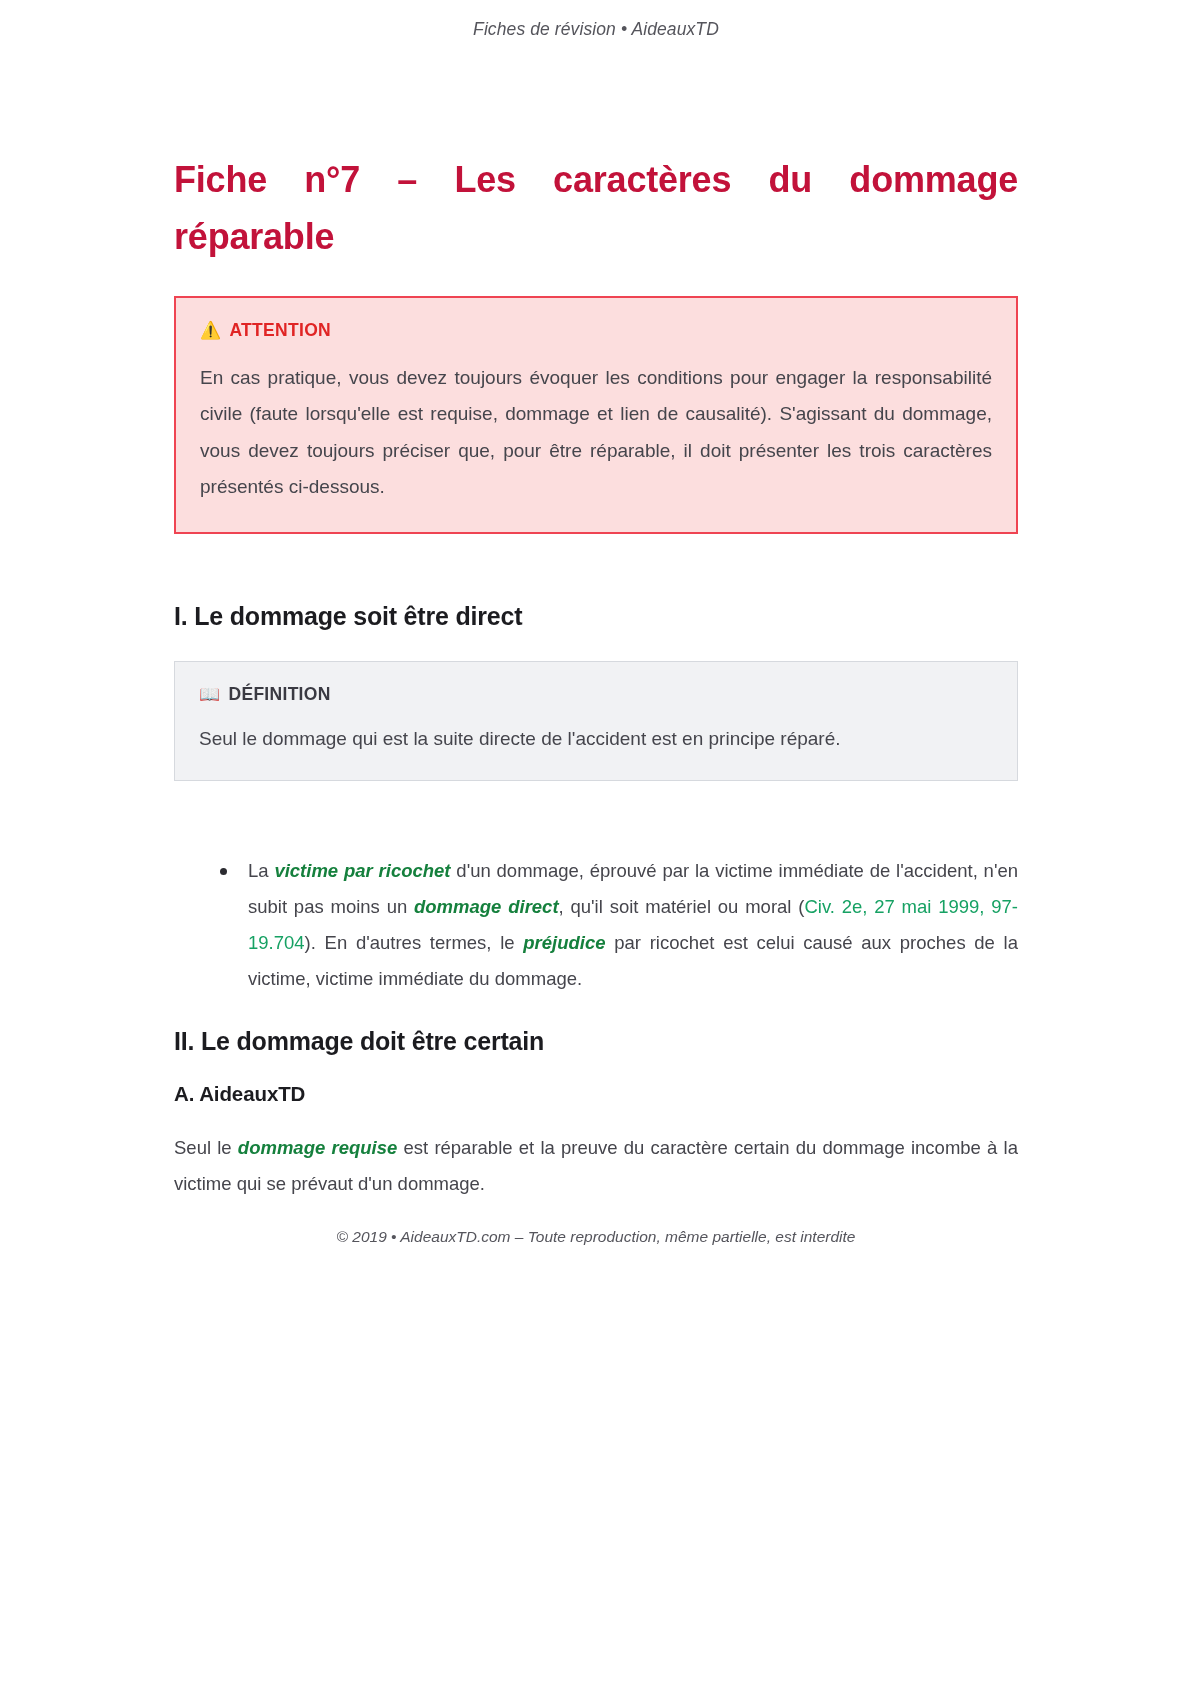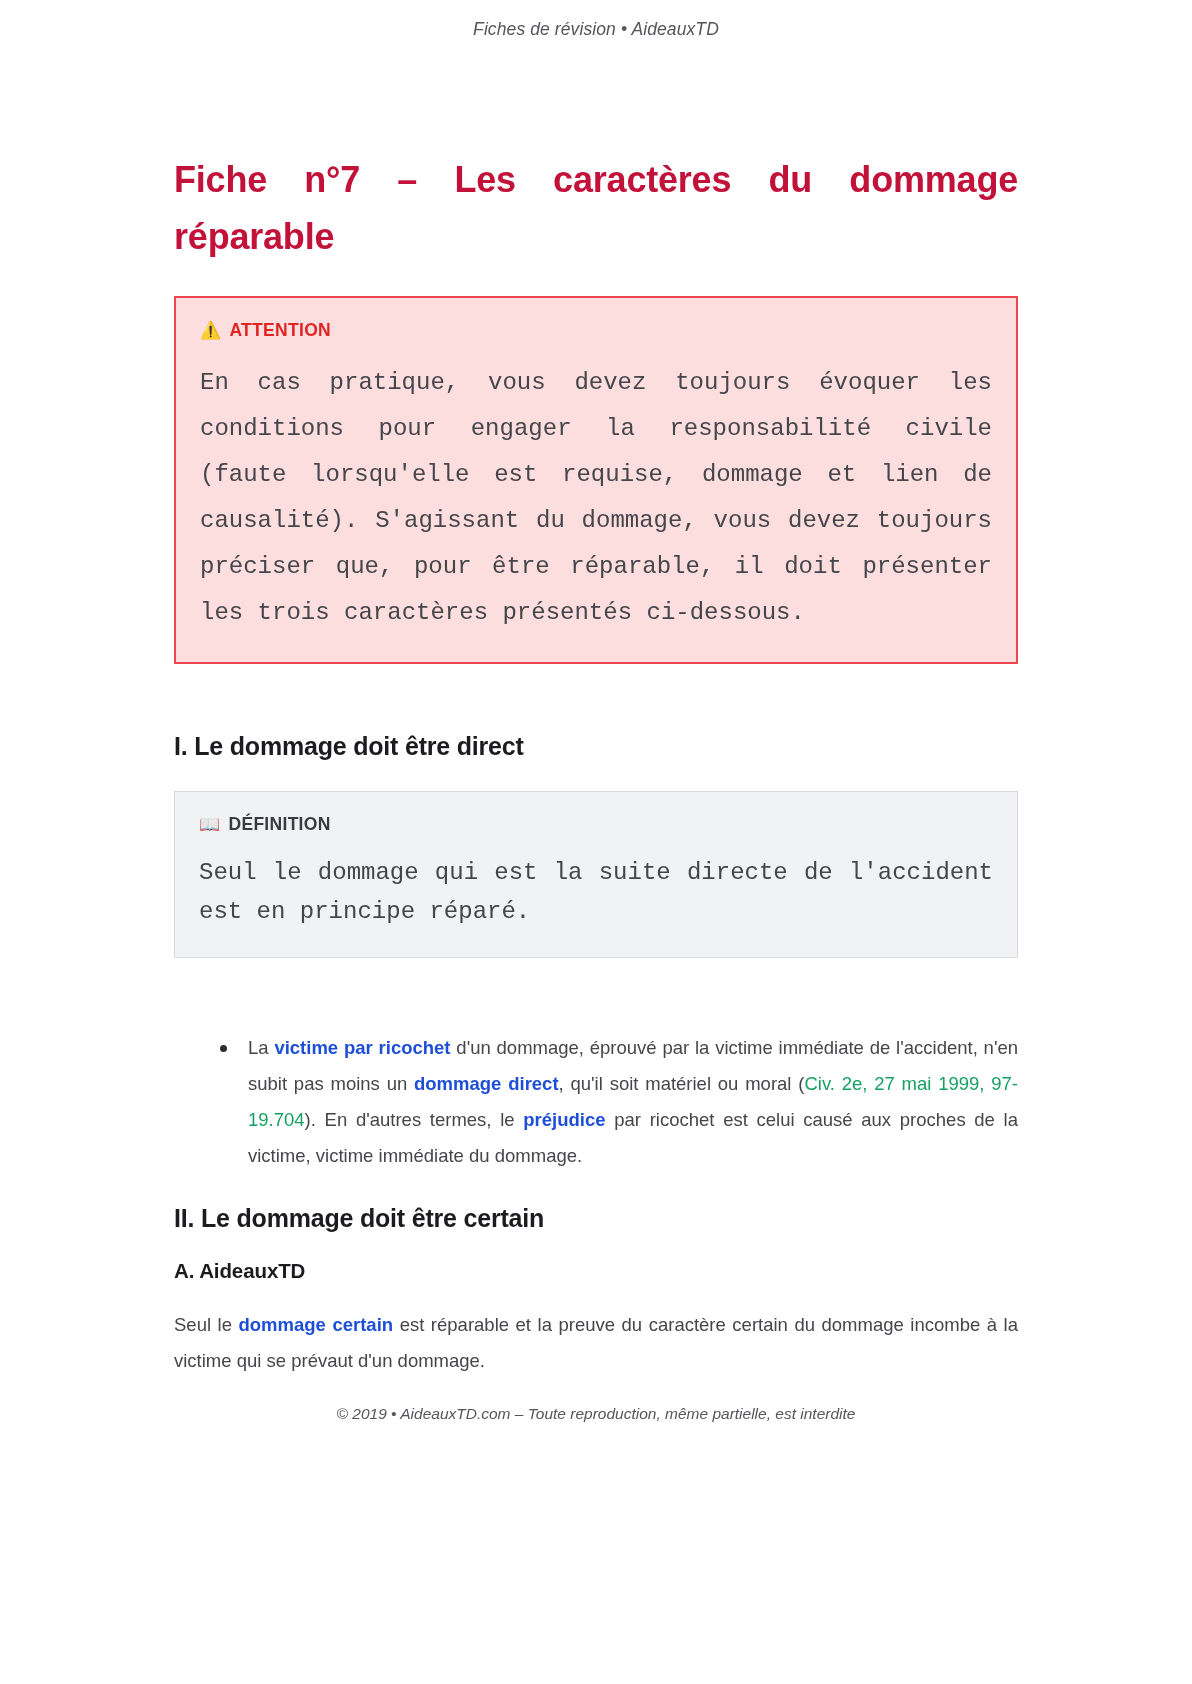--- a/index.html
+++ b/index.html
@@ -66,25 +66,24 @@
     font-size: 17.5px;
     font-weight: bold;
     letter-spacing: 0.3px;
     margin-bottom: 19px;
     display: flex;
     align-items: center;
     gap: 8px;
   }
   .callout-attention .callout-label { color: #e02424; }
   .callout-body {
-    font-size: 24px;
+    font-size: 19px;
     line-height: 1.92;
     text-align: justify;
     color: #45454c;
-    font-family: Liberation Mono, monospace;
   }
   .emoji { font-size: 17px; line-height: 1; }
 
   
   h2.sec {
     font-size: 25px;
     font-weight: bold;
     color: #1c1c20;
     margin: 0 0 30px 0;
     letter-spacing: -0.2px;
@@ -136,21 +135,21 @@
   }
 
   p.para {
     font-size: 18.5px;
     line-height: 1.95;
     text-align: justify;
     color: #45454c;
     margin: 0 0 26px 0;
   }
 
-  b, strong { color: #1d4ed8; font-weight: bold; }
+  b, strong { color: #15803d; font-weight: bold; font-style: italic; }
   .cite { color: #16a163; }
 
   
   .run-footer {
     text-align: center;
     font-style: italic;
     font-size: 15.5px;
     color: #55555c;
     padding-bottom: 30px;
   }
@@ -167,36 +166,36 @@
     <h1 class="doc-title">Fiche n°7 – Les caractères du dommage réparable</h1>
 
     <div class="callout-attention">
       <div class="callout-label">
         <span class="emoji">⚠️</span>
         <span>ATTENTION</span>
       </div>
       <div class="callout-body">En cas pratique, vous devez toujours évoquer les conditions pour engager la responsabilité civile (faute lorsqu'elle est requise, dommage et lien de causalité). S'agissant du dommage, vous devez toujours préciser que, pour être réparable, il doit présenter les trois caractères présentés ci-dessous.</div>
     </div>
 
-    <h2 class="sec">I. Le dommage doit être direct</h2>
+    <h2 class="sec">I. Le dommage soit être direct</h2>
 
     <div class="callout-definition">
       <div class="callout-label">
         <span class="emoji">📖</span>
         <span>DÉFINITION</span>
       </div>
       <div class="callout-body">Seul le dommage qui est la suite directe de l'accident est en principe réparé.</div>
     </div>
 
     <ul class="points">
       <li><span>La </span><b>victime par ricochet</b><span> d'un dommage, éprouvé par la victime immédiate de l'accident, n'en subit pas moins un </span><b>dommage direct</b><span>, qu'il soit matériel ou moral (</span><span class="cite">Civ. 2e, 27 mai 1999, 97-19.704</span><span>). En d'autres termes, le </span><b>préjudice</b><span> par ricochet est celui causé aux proches de la victime, victime immédiate du dommage.</span></li>
     </ul>
 
     <h2 class="sec tight">II. Le dommage doit être certain</h2>
     <h3 class="sub">A. AideauxTD</h3>
 
-    <p class="para"><span>Seul le </span><b>dommage certain</b><span> est réparable et la preuve du caractère certain du dommage incombe à la victime qui se prévaut d'un dommage.</span></p>
+    <p class="para"><span>Seul le </span><b>dommage requise</b><span> est réparable et la preuve du caractère certain du dommage incombe à la victime qui se prévaut d'un dommage.</span></p>
 
   </div>
 
   <div class="run-footer">© 2019 • AideauxTD.com – Toute reproduction, même partielle, est interdite</div>
 
 </div>
 
 </body></html>

